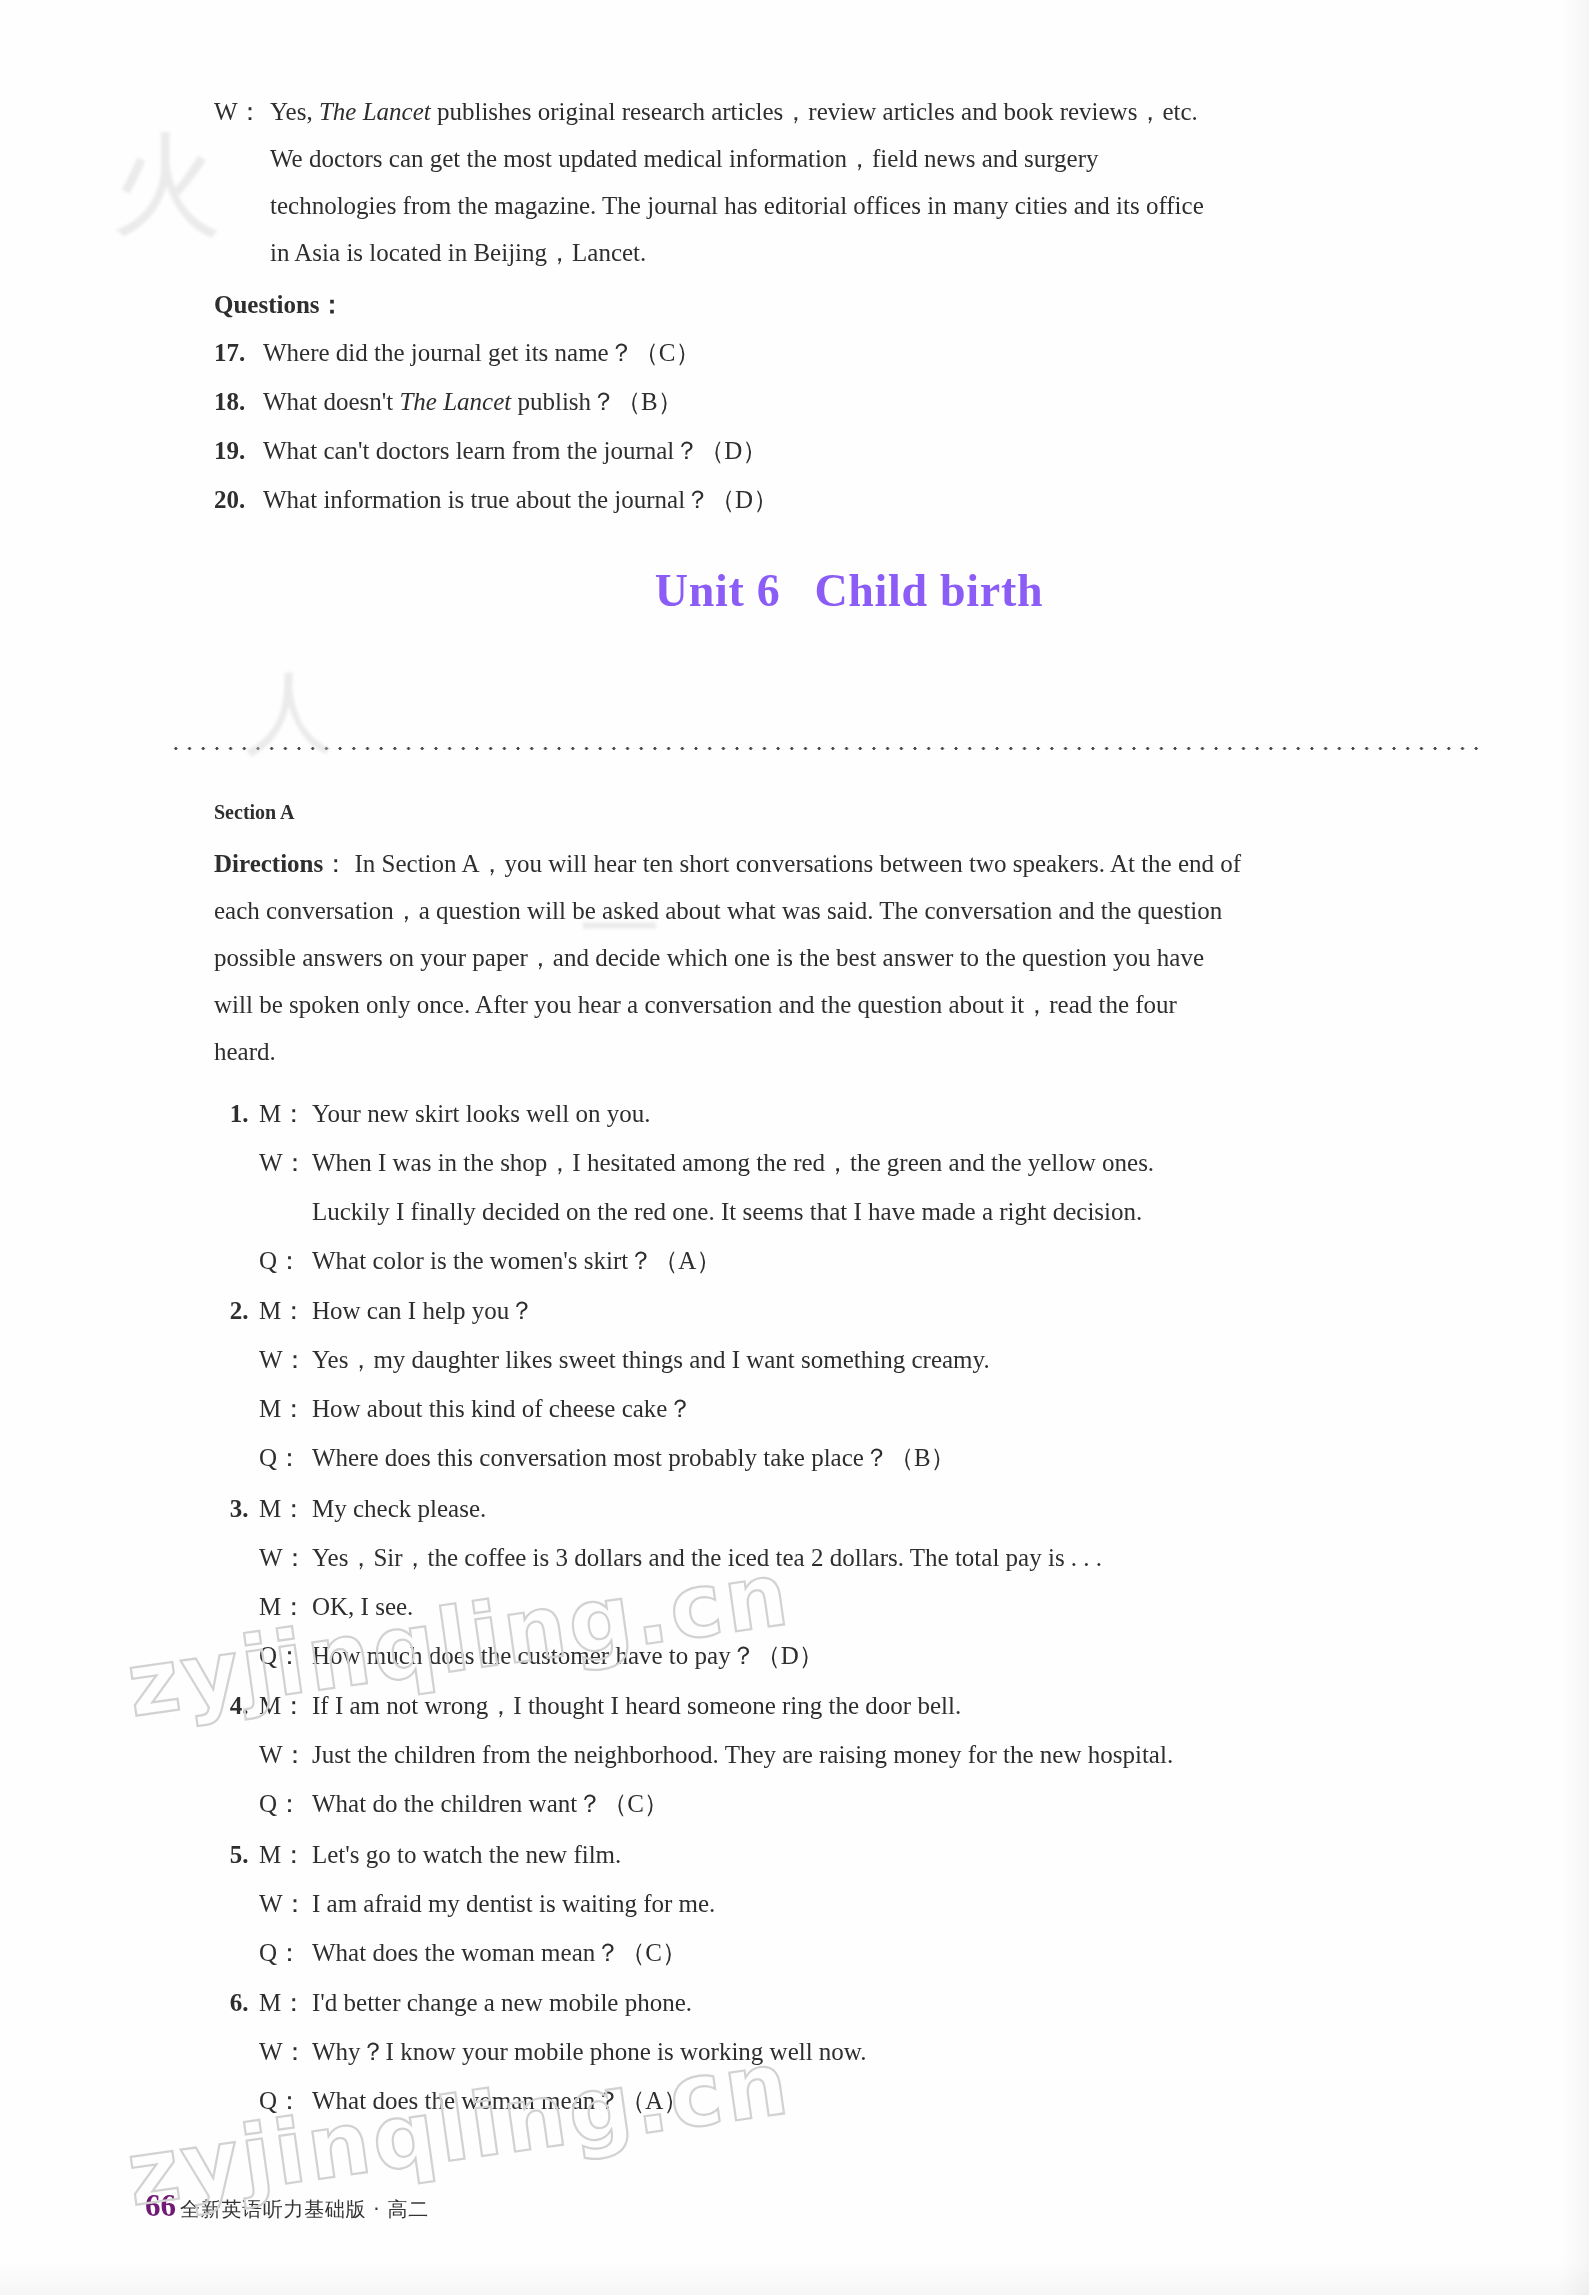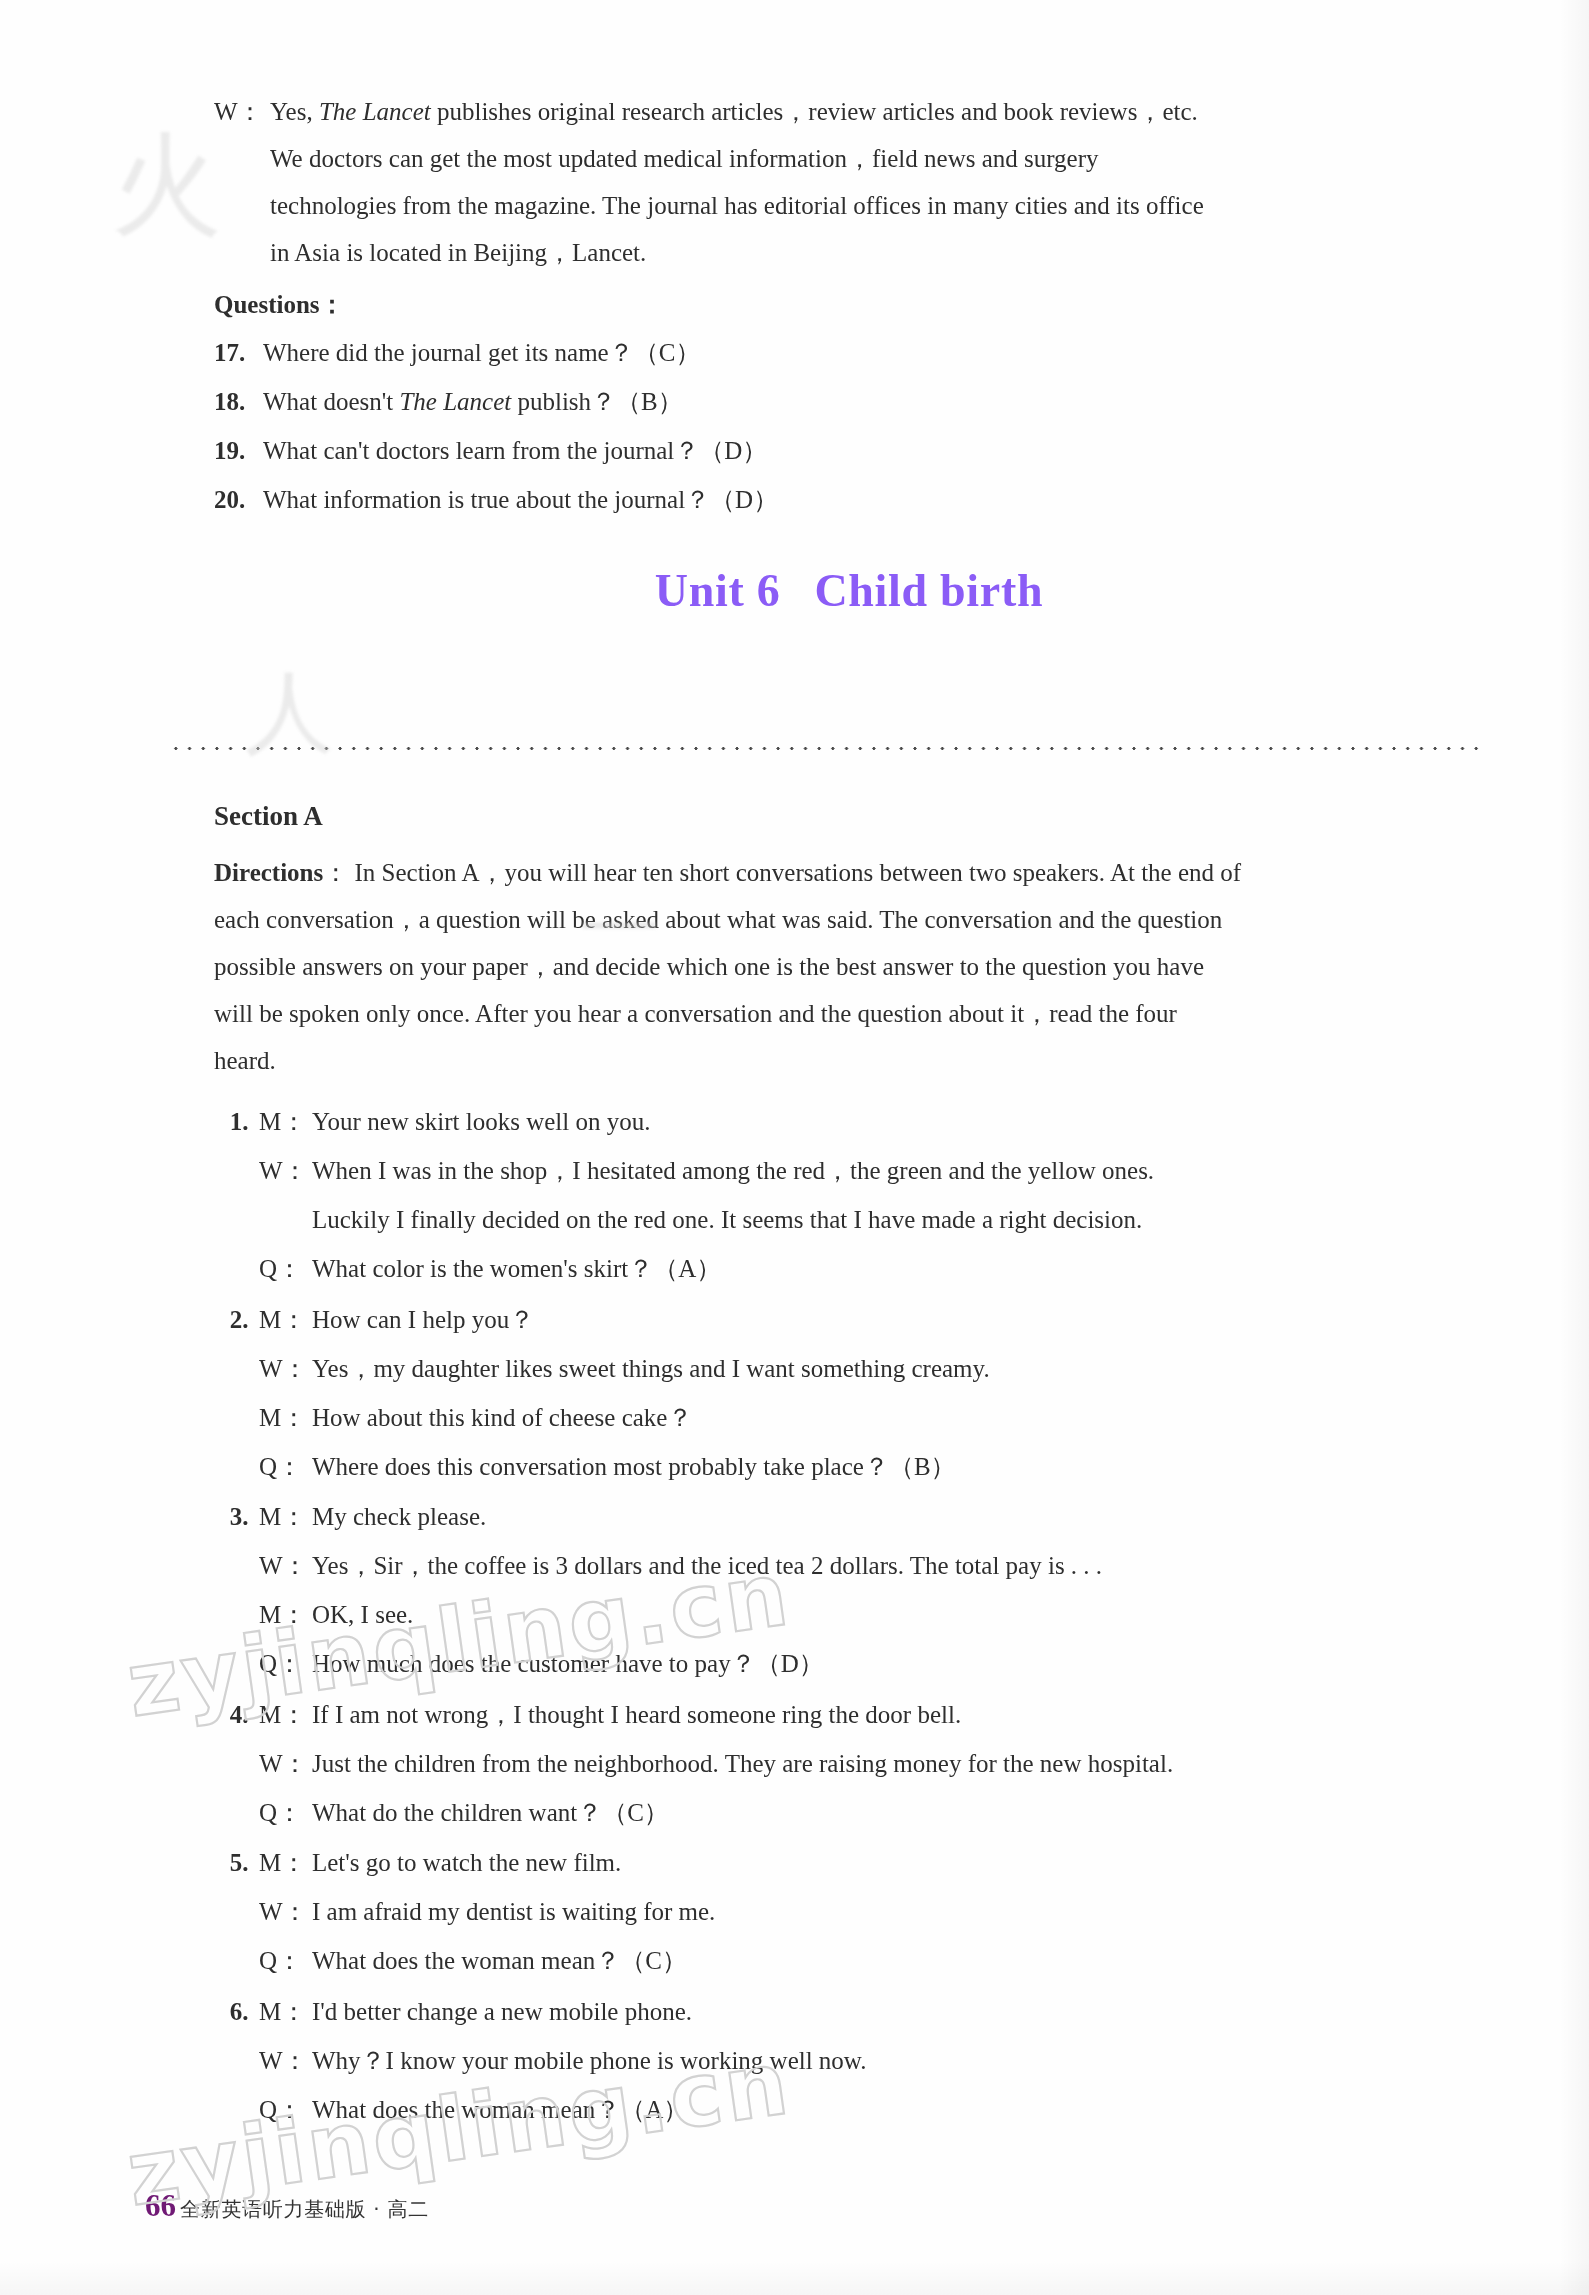--- a/index.html
+++ b/index.html
@@ -115,21 +115,21 @@
     width: 1313px;
     height: 7.4px;
     background-image: radial-gradient(circle, #4a4a4a 1.4px, rgba(0,0,0,0) 1.7px);
     background-size: 13.7px 7.4px;
     background-repeat: repeat-x;
     background-position: 0 50%;
   }
 
   .section-head {
     font-weight: bold;
-    font-size: 27px;
+    font-size: 20px;
     margin: 0;
     line-height: 1.2;
   }
 
   .directions {
     font-size: 25px;
     line-height: 47px;
     text-align: justify;
     margin: 0;
   }

